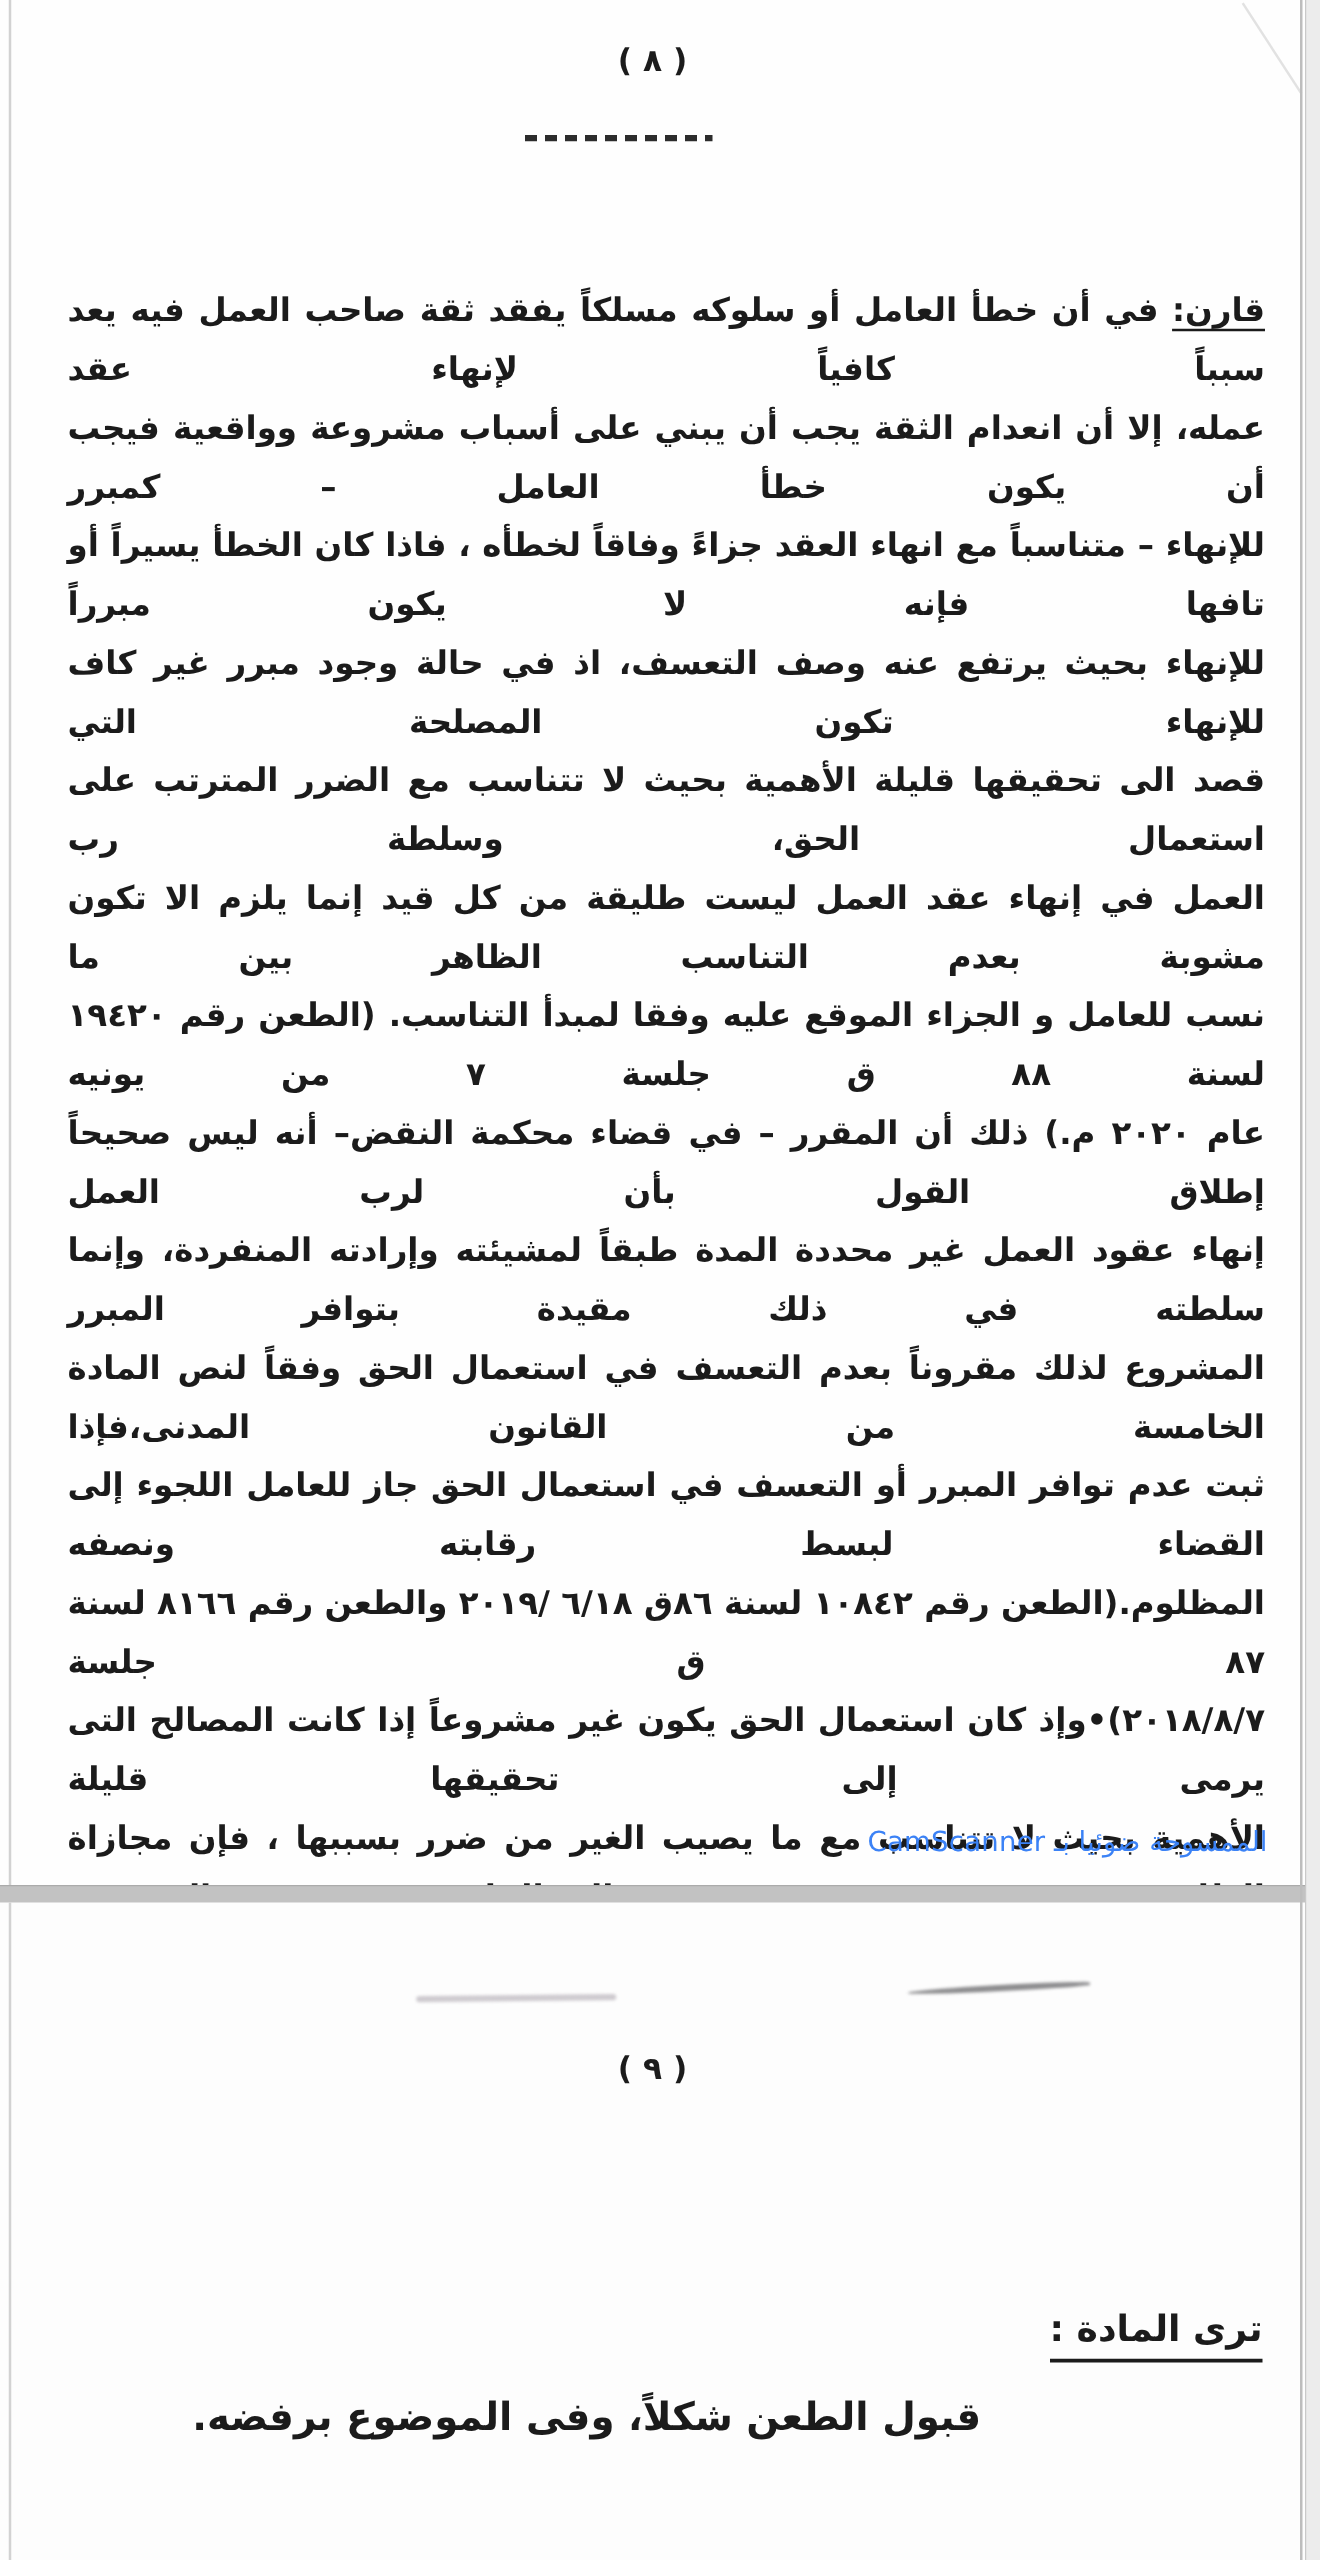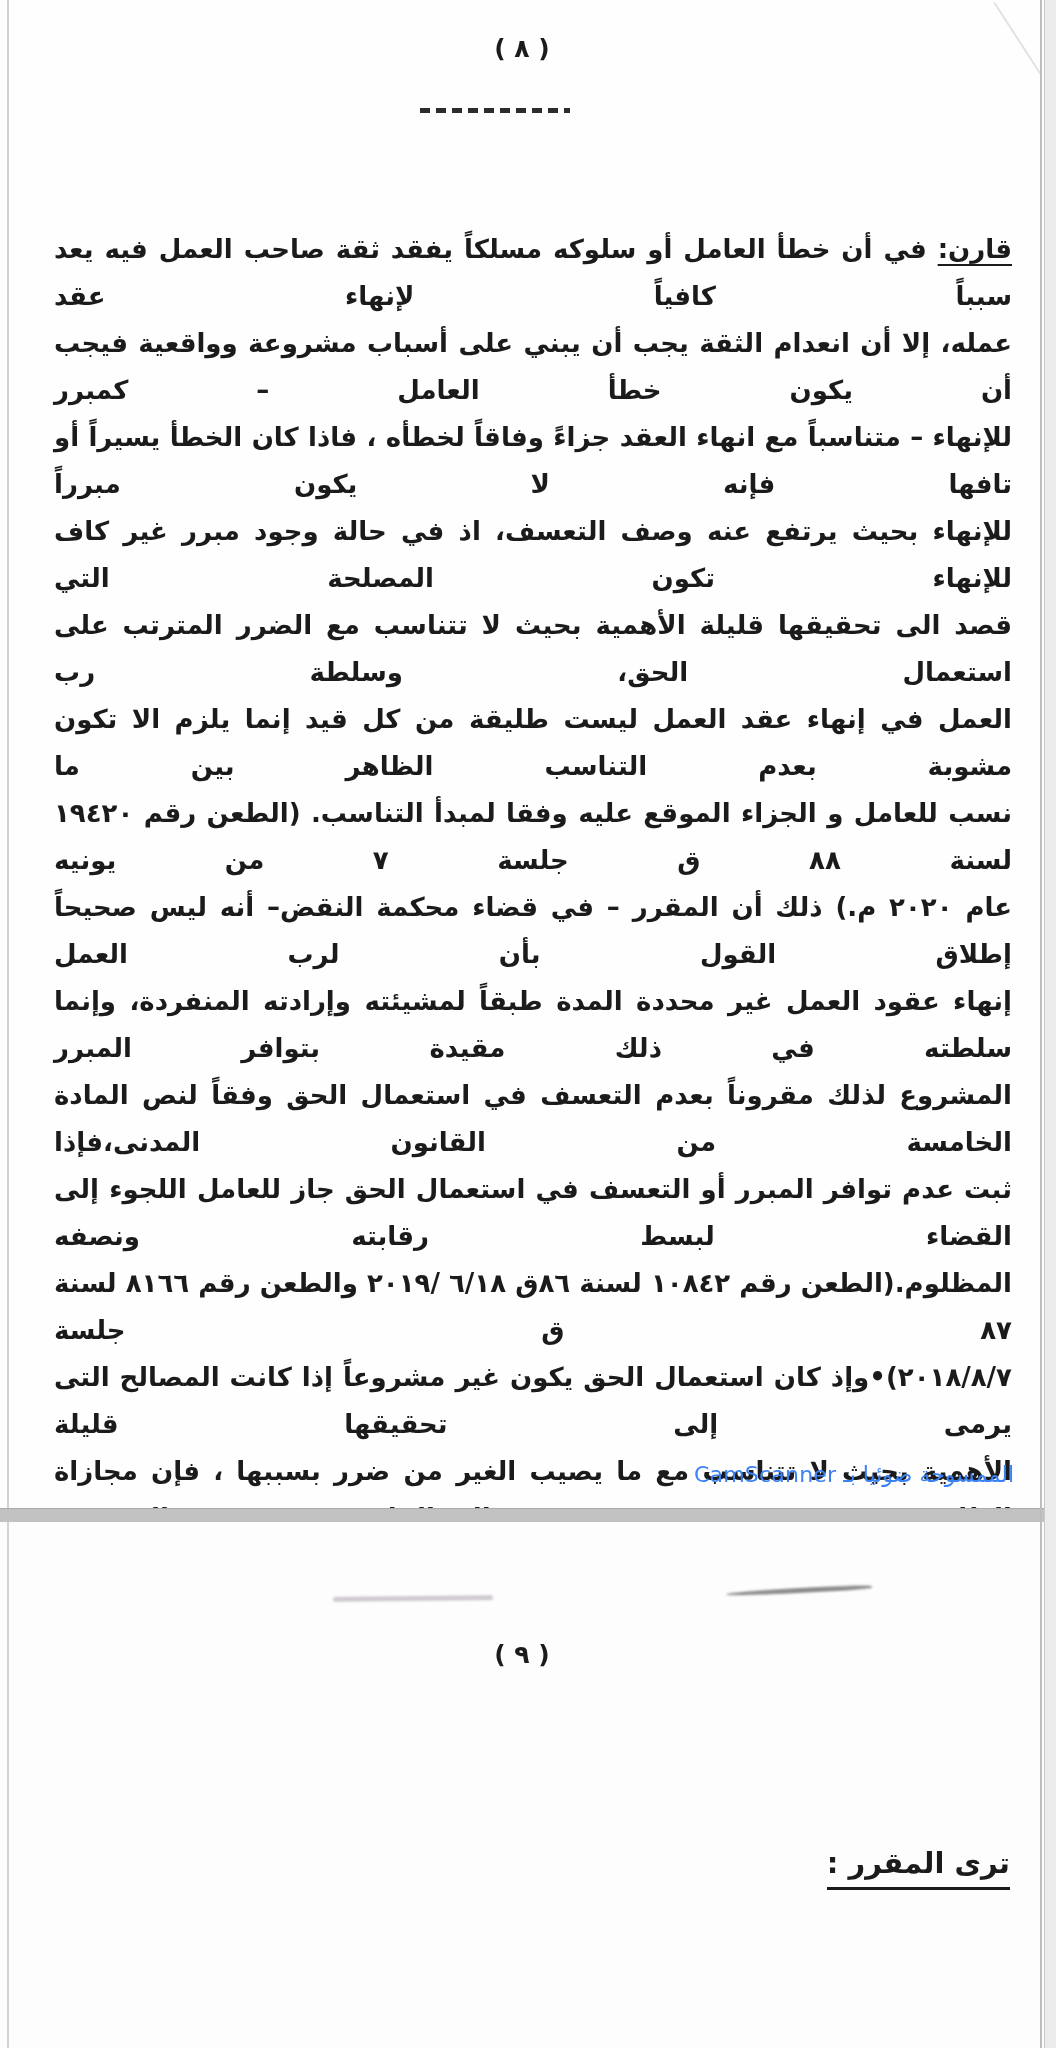--- a/index.html
+++ b/index.html
@@ -89,19 +89,20 @@
   <div class="page page2">
     <div class="edge-left"></div>
   </div>
 
   <div class="smudge smudge-a"></div>
   <div class="smudge smudge-b"></div>
 
   <div class="pagenum pagenum-2">( ٩ )</div>
 
 
-  <div class="prosecution-label">ترى المقرر :</div>
+  <div class="prosecution-label">ترى المادة :</div>
 
+  <div class="opinion-line">قبول الطعن شكلاً، وفى الموضوع برفضه.</div>
 
   <div class="edge-right-line"></div>
   <div class="edge-right-strip"></div>
 
 </div>
 
 </body></html>

